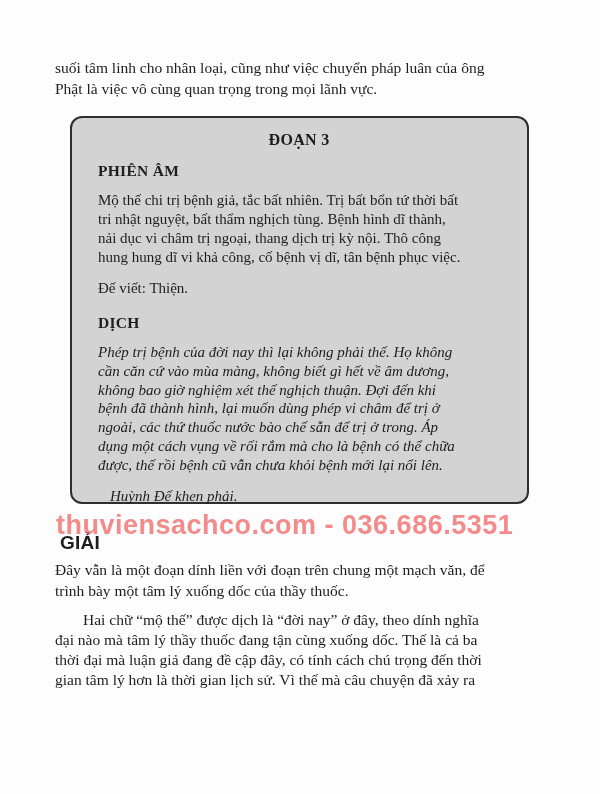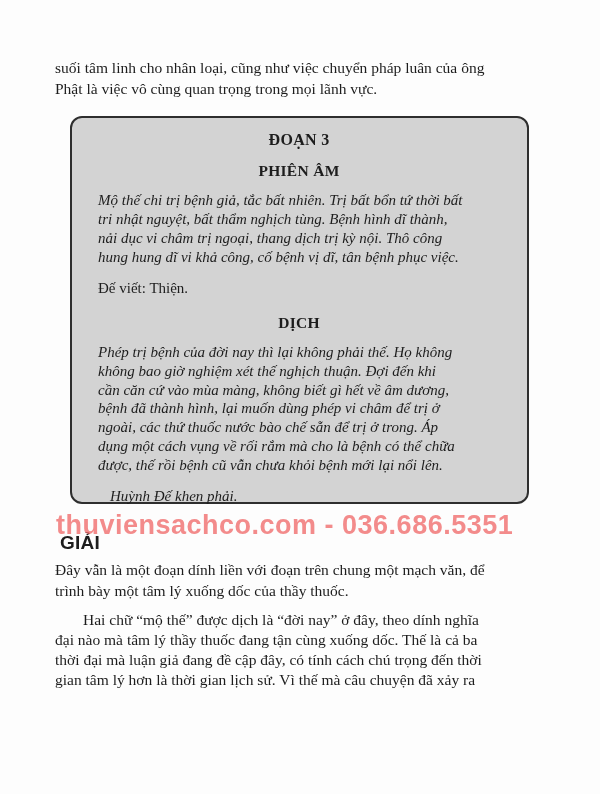--- a/index.html
+++ b/index.html
@@ -25,23 +25,23 @@
     border:2.5px solid #2e2e2e;
     border-radius:12px;
     padding:10px 27px 0 26px;
     font-size:15px;line-height:19px;
   }
   .box-title{
     text-align:center;font-weight:bold;font-size:16px;
     margin:2px 0 12px 0;letter-spacing:0.3px;
   }
   .box-heading{
-    font-weight:bold;font-size:15.5px;margin:0 0 11px 0;letter-spacing:0.3px;text-align:center;
+    font-weight:bold;font-size:15.5px;margin:0 0 11px 0;letter-spacing:0.3px;
   }
-  .box-para{margin:0 0 12px 0;font-style:italic;}
+  .box-para{margin:0 0 12px 0;}
   .box-note{margin:0 0 15px 0;}
   .dich-para{font-style:italic;margin:6px 0 10px 0;line-height:18.8px;}
   .dich-signature{font-style:italic;margin:12px;}
 
   .giai{
     position:absolute;top:533px;left:55px;width:500px;
     font-size:15.5px;line-height:21px;
   }
   .giai-heading{
     font-family:"Liberation Sans","DejaVu Sans",sans-serif;
@@ -82,22 +82,22 @@
         <div class="tline">nải dục vi châm trị ngoại, thang dịch trị kỳ nội. Thô công</div>
         <div class="tline">hung hung dĩ vi khả công, cố bệnh vị dĩ, tân bệnh phục việc.</div>
       </div>
 
     <div class="box-note">Đế viết: Thiện.</div>
 
     <div class="box-heading">DỊCH</div>
 
     <div class="box-para dich-para">
         <div class="tline">Phép trị bệnh của đời nay thì lại không phải thế. Họ không</div>
+        <div class="tline">cần căn cứ vào mùa màng, không biết gì hết về âm dương,</div>
         <div class="tline">không bao giờ nghiệm xét thế nghịch thuận. Đợi đến khi</div>
-        <div class="tline">cần căn cứ vào mùa màng, không biết gì hết về âm dương,</div>
         <div class="tline">bệnh đã thành hình, lại muốn dùng phép vi châm để trị ở</div>
         <div class="tline">ngoài, các thứ thuốc nước bào chế sẵn để trị ở trong. Áp</div>
         <div class="tline">dụng một cách vụng về rối rắm mà cho là bệnh có thể chữa</div>
         <div class="tline">được, thế rồi bệnh cũ vẫn chưa khỏi bệnh mới lại nổi lên.</div>
       </div>
 
     <div class="dich-signature">Huỳnh Đế khen phải.</div>
   </div>
 
   <div class="giai">

